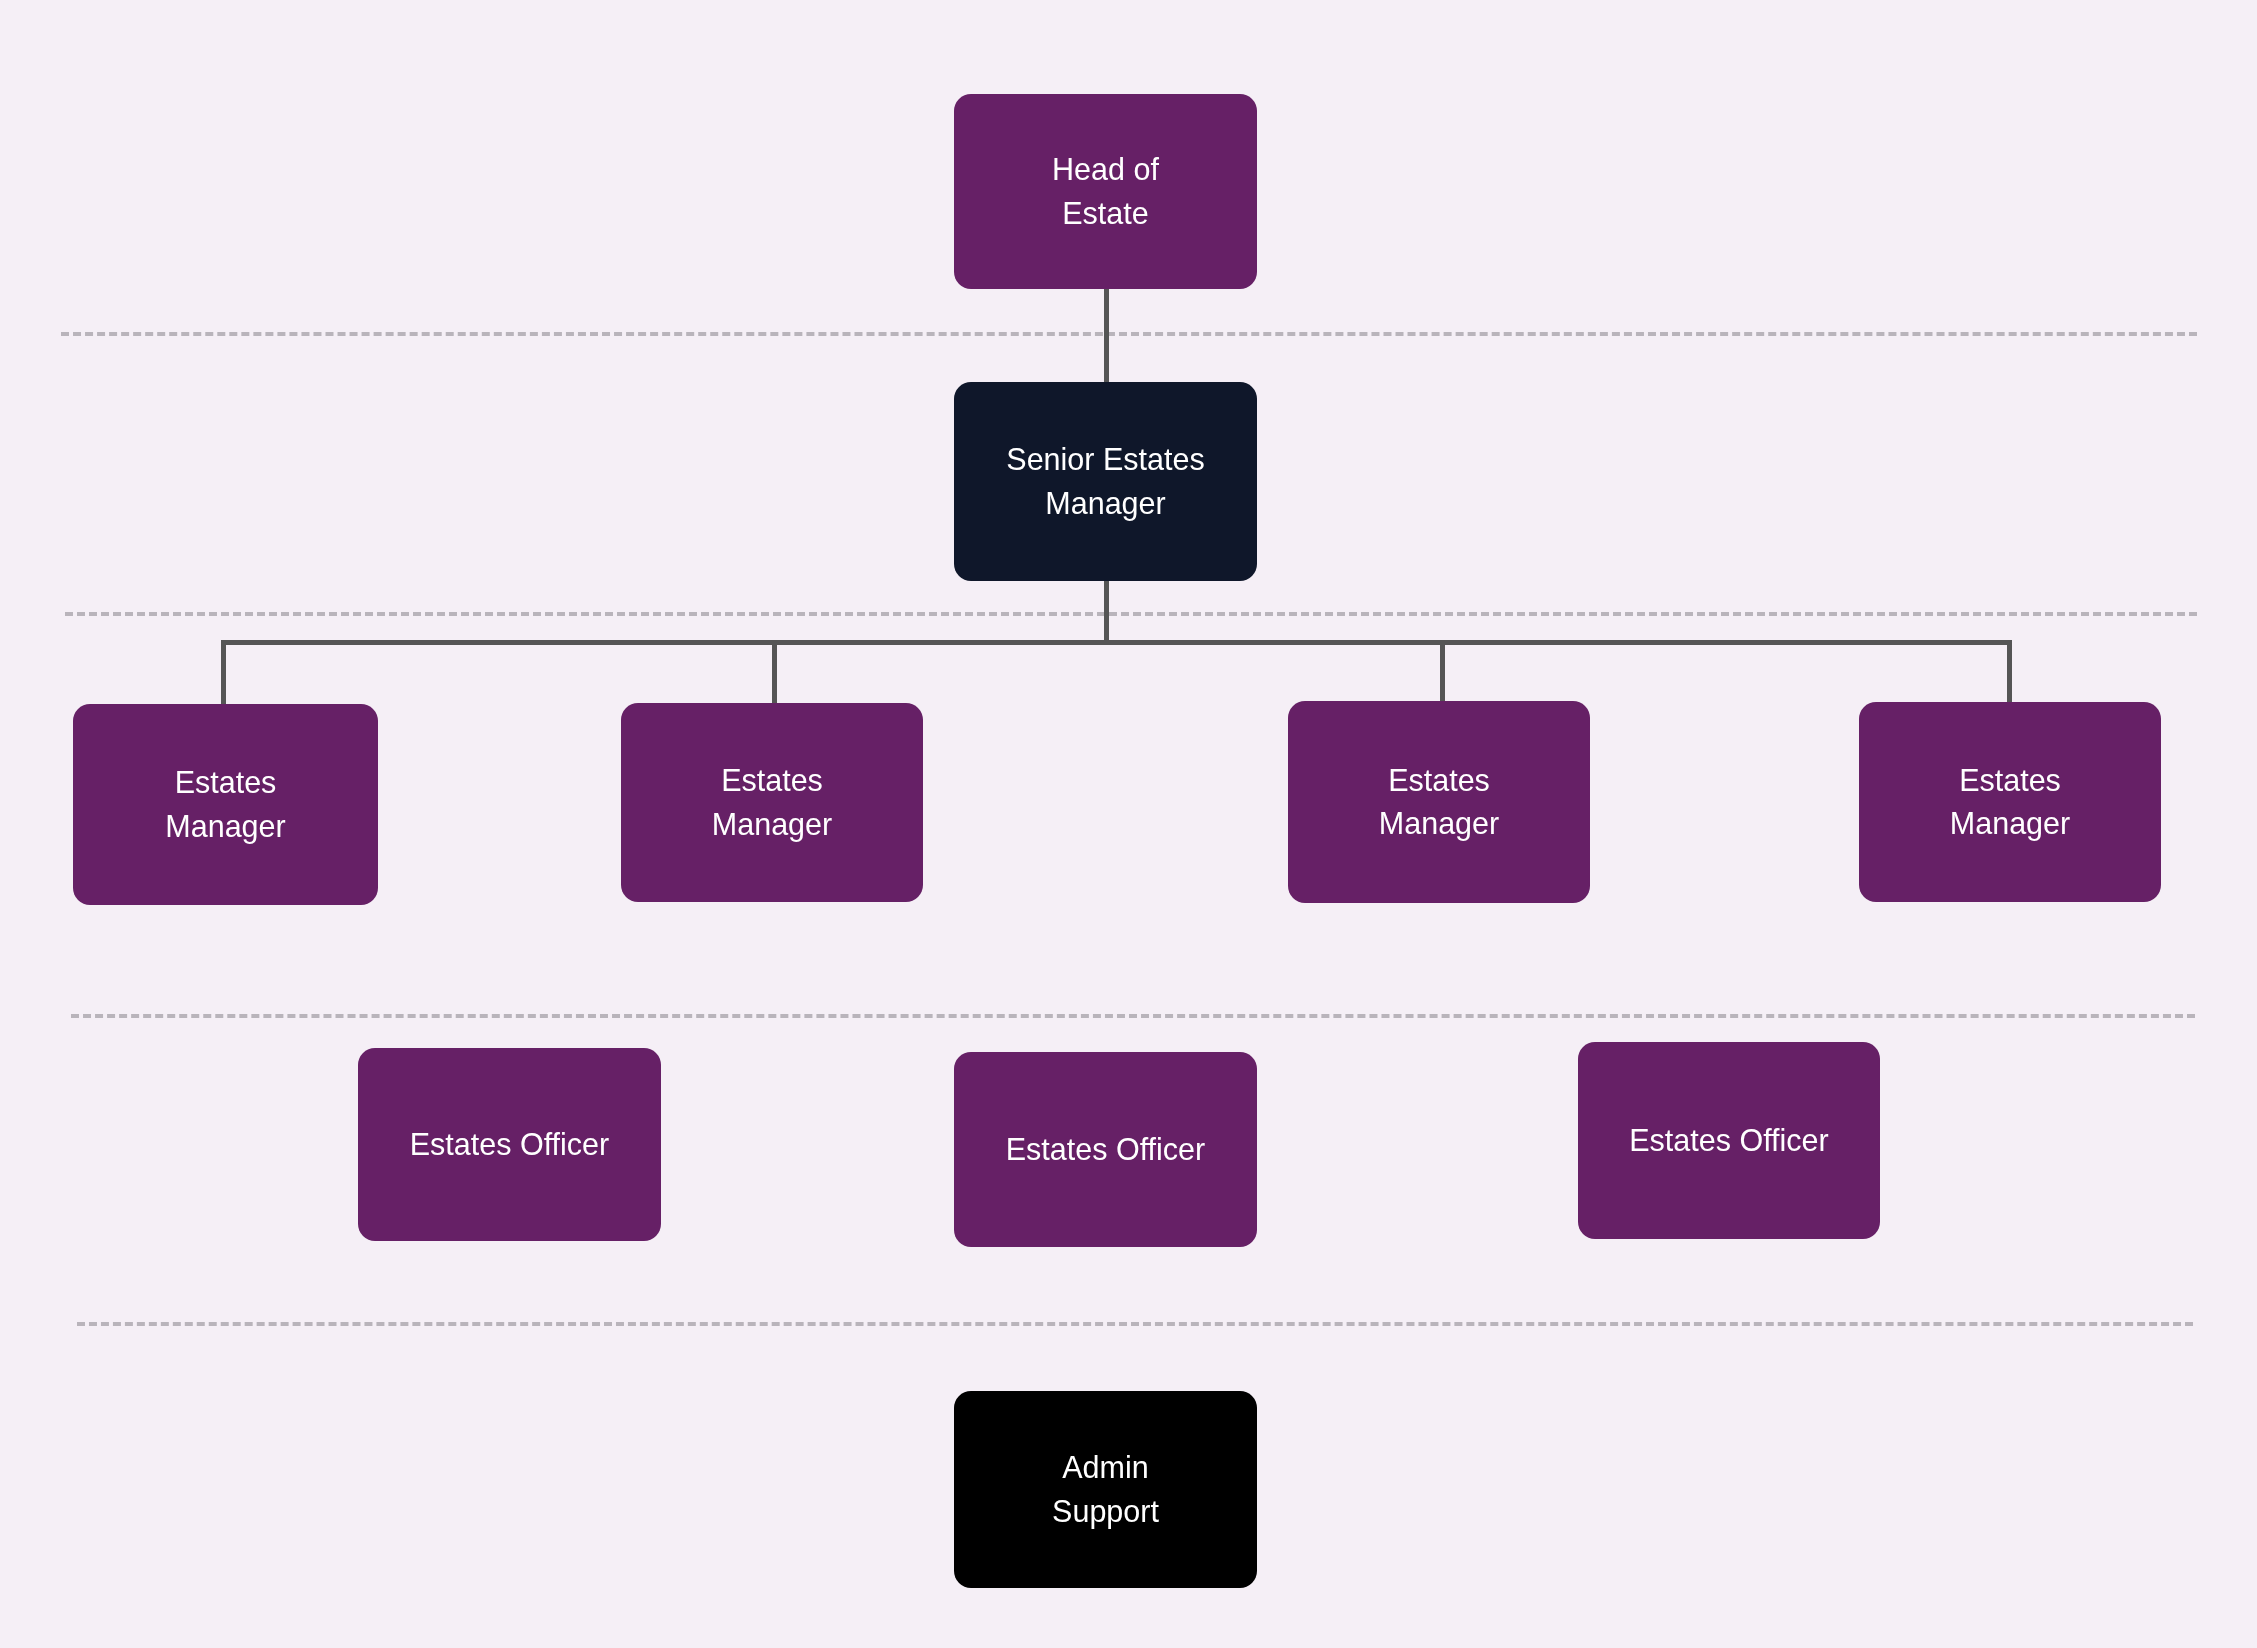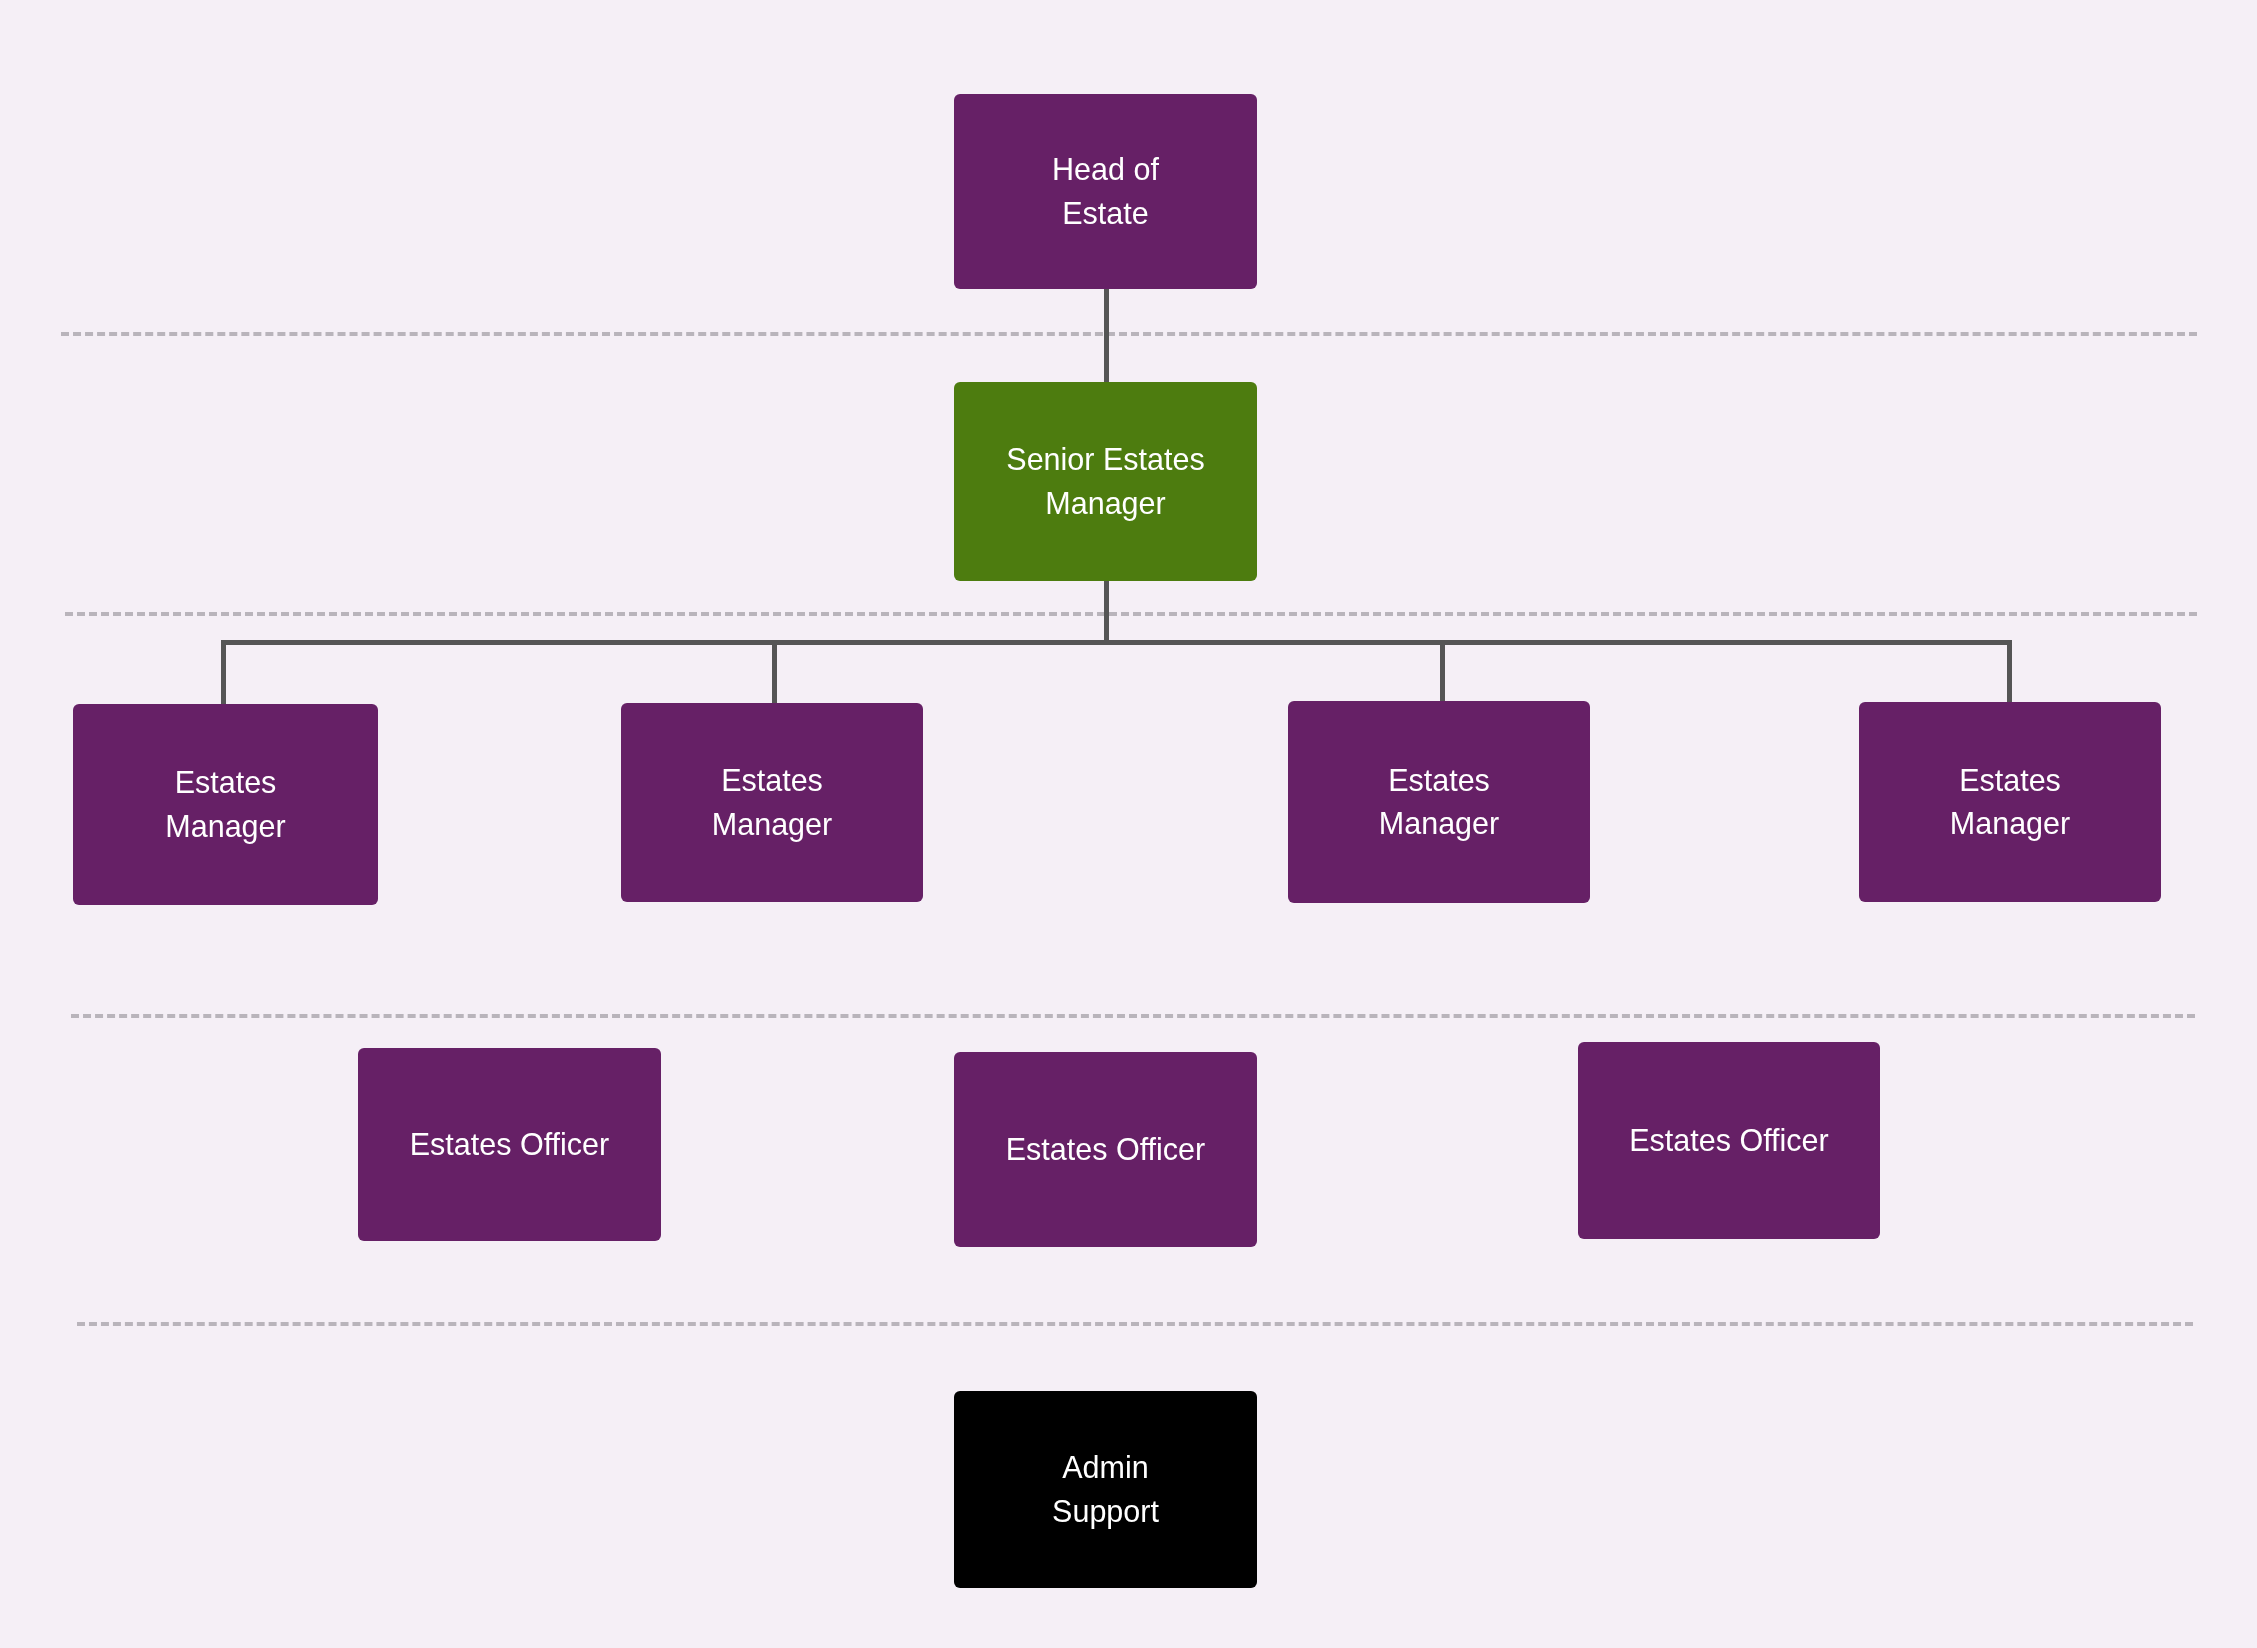--- a/index.html
+++ b/index.html
@@ -15,21 +15,21 @@
   }
   #chart-canvas {
     position: relative;
     width: 2258px;
     height: 1648px;
   }
   .node {
     position: absolute;
     background: #662066;
     color: #ffffff;
-    border-radius: 6px;
+    border-radius: 17px;
     display: flex;
     align-items: center;
     justify-content: center;
     text-align: center;
     line-height: 1.42;
     font-size: 30.5px;
     font-weight: 400;
     box-sizing: border-box;
     padding: 3.9px 9.9px;
     white-space: pre-line;
@@ -56,21 +56,21 @@
     <div class="divider" style="left: 77px; top: 1322px; width: 2116px; border-top-color: rgb(185, 180, 187);"></div>
     <div class="conn conn-v" style="left: 1104px; top: 289px; background: rgb(85, 85, 85); height: 95px;"></div>
     <div class="conn conn-v" style="left: 1104px; top: 581px; background: rgb(85, 85, 85); height: 61px;"></div>
     <div class="conn conn-h" style="left: 221px; top: 640px; background: rgb(85, 85, 85); width: 1791px;"></div>
     <div class="conn conn-v" style="left: 221px; top: 640px; background: rgb(85, 85, 85); height: 67px;"></div>
     <div class="conn conn-v" style="left: 772px; top: 640px; background: rgb(85, 85, 85); height: 65px;"></div>
     <div class="conn conn-v" style="left: 1440px; top: 640px; background: rgb(85, 85, 85); height: 63px;"></div>
     <div class="conn conn-v" style="left: 2007px; top: 640px; background: rgb(85, 85, 85); height: 64px;"></div>
     <div class="node" style="left: 954px; top: 94px; width: 303px; height: 195px; background: rgb(102, 32, 102); color: rgb(255, 255, 255);">Head of
 Estate</div>
-    <div class="node" style="left: 954px; top: 382px; width: 303px; height: 199px; background: #4d7c0f; color: rgb(255, 255, 255);">Senior Estates
+    <div class="node" style="left: 954px; top: 382px; width: 303px; height: 199px; background: #0f172a; color: rgb(255, 255, 255);">Senior Estates
 Manager</div>
     <div class="node" style="left: 73px; top: 704px; width: 305px; height: 201px; background: rgb(102, 32, 102); color: rgb(255, 255, 255);">Estates
 Manager</div>
     <div class="node" style="left: 621px; top: 703px; width: 302px; height: 199px; background: rgb(102, 32, 102); color: rgb(255, 255, 255);">Estates
 Manager</div>
     <div class="node" style="left: 1288px; top: 701px; width: 302px; height: 202px; background: rgb(102, 32, 102); color: rgb(255, 255, 255);">Estates
 Manager</div>
     <div class="node" style="left: 1859px; top: 702px; width: 302px; height: 200px; background: rgb(102, 32, 102); color: rgb(255, 255, 255);">Estates
 Manager</div>
     <div class="node" style="left: 358px; top: 1048px; width: 303px; height: 193px; background: rgb(102, 32, 102); color: rgb(255, 255, 255);">Estates Officer</div>

